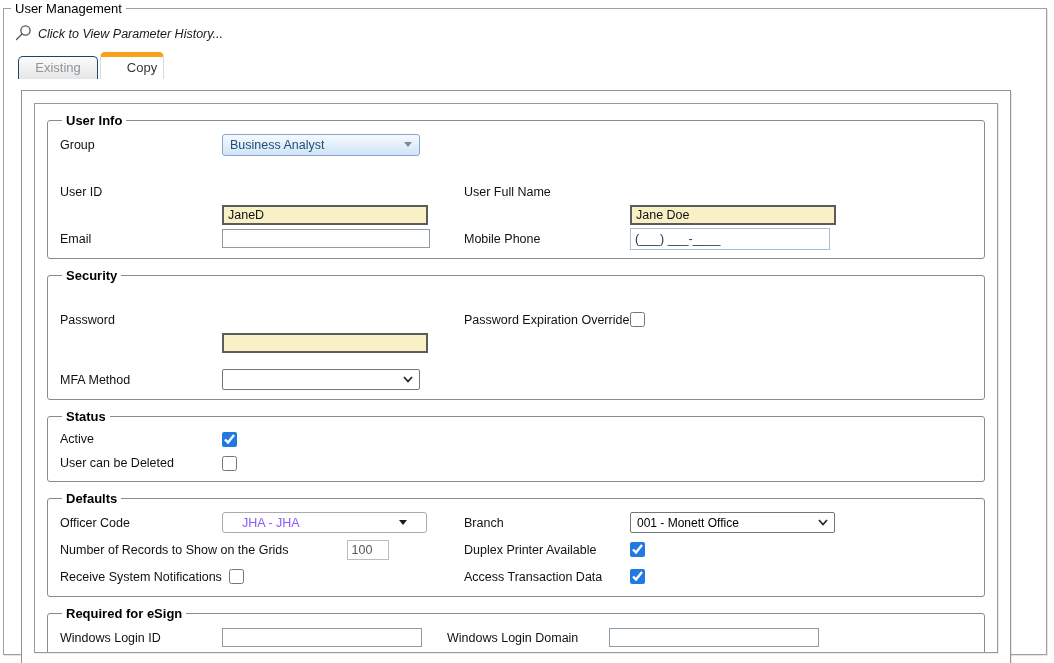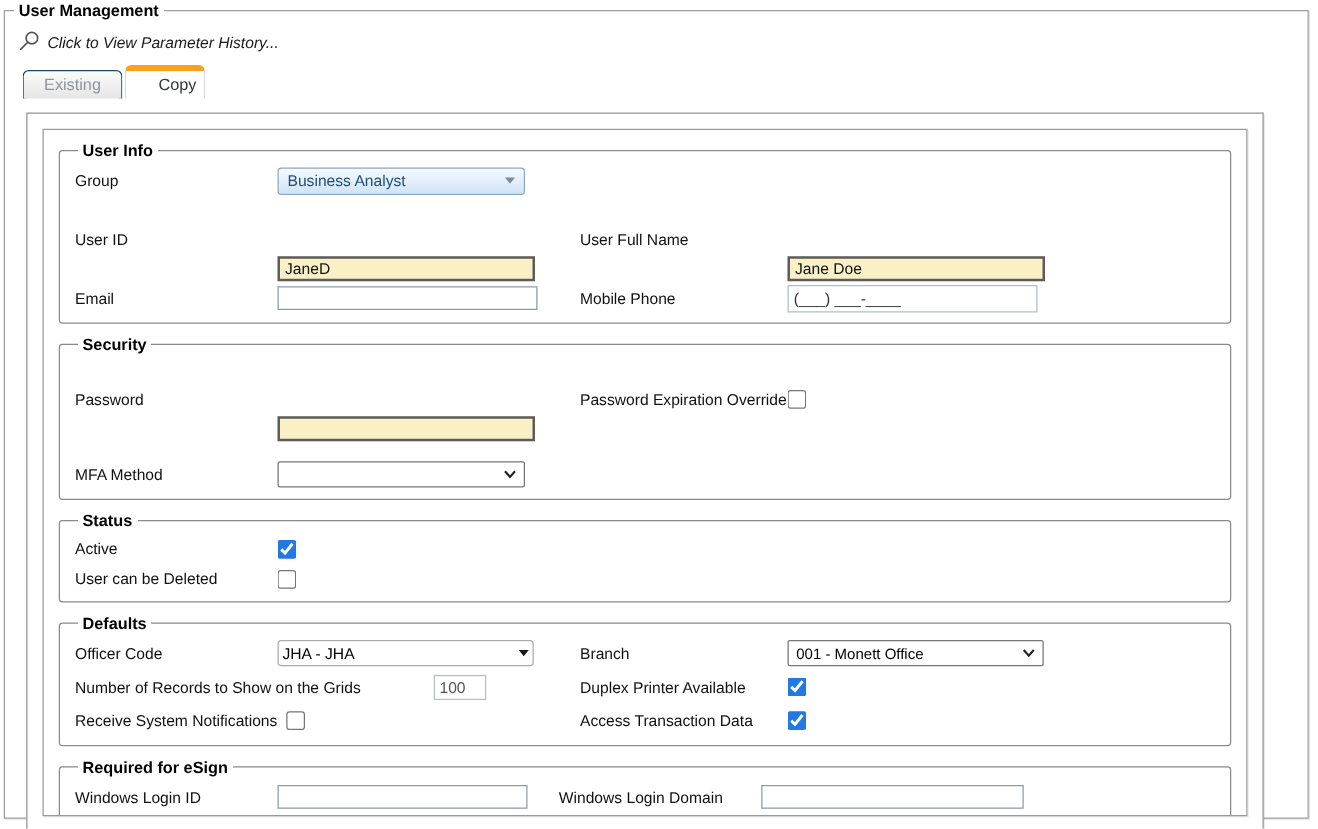--- a/index.html
+++ b/index.html
@@ -3,21 +3,21 @@
 <meta charset="utf-8">
 <style>
   * { box-sizing: border-box; margin: 0; padding: 0; }
   body { background:#fff; font-family:"Liberation Sans", sans-serif; }
   .stage { position:relative; width:1054px; height:663px; background:#fff; font-size:13px; color:#000; overflow:hidden; }
 
   
   fieldset { border:none; }
   .fs-outer { position:absolute; left:3px; top:1px; width:1044px; height:654px;
               border:1px solid #9f9f9f; box-shadow:1px 1px 0 rgba(0,0,0,.10); }
-  .fs-outer > legend { font-weight:bold; font-size:13px; margin-left:7px; padding:0 4px; }
+  .fs-outer > legend { font-weight:normal; font-size:13px; margin-left:7px; padding:0 4px; }
 
   .param-history { display:flex; align-items:center; gap:5px; margin:8px 0 0 10px;
                    font-style:italic; font-size:12.5px; color:#1a1a1a; cursor:pointer; width:fit-content; }
 
   
   .tabs { display:flex; align-items:flex-end; margin:9px 0 0 14px; height:27px; position:relative; z-index:3; }
   .tab { text-align:center; cursor:pointer; }
   .tab-existing { width:80px; height:23px; line-height:22px; border:1px solid #17476b; border-bottom:none;
                   border-radius:5px 5px 0 0; background:linear-gradient(#fcfcfc,#e5e5e5); color:#8e959b; }
   .tab-copy { width:64px; height:27px; line-height:21px; margin-left:2px; background:#fff;
@@ -47,22 +47,22 @@
   .w206 { width:206px; } .w208 { width:208px; } .w200 { width:200px; } .w210 { width:210px; }
   .inp.phone { width:200px; height:22px; border:1px solid #a7c0d4; color:#333; }
   .inp.small { width:42px; height:20px; border:1px solid #b4bfc9; color:#555; margin-left:18px; text-align:left; }
 
   
   .combo { display:flex; align-items:center; justify-content:space-between; cursor:default; font-size:12.5px; }
   .combo-blue { width:198px; height:22px; padding:0 7px; border:1px solid #8aa7c5; border-radius:3px;
                 background:linear-gradient(#f5fafe 0%, #e3effb 50%, #cfe3f6 100%); color:#1d4f76;text-align:center; }
   .tri-gray { width:0; height:0; border-left:4px solid transparent; border-right:4px solid transparent;
               border-top:5px solid #7d8b99; }
-  .combo-plain { width:205px; height:21px; padding:0 3px; border:1px solid #aaaaaa; border-radius:3px;
-                 background:#fff; color:#000000; }
+  .combo-plain { width:205px; height:21px; padding:0 19px; border:1px solid #aaaaaa; border-radius:3px;
+                 background:#fff; color:#8b5cf6; }
   .tri-black { width:0; height:0; border-left:4px solid transparent; border-right:4px solid transparent;
                border-top:5px solid #1a1a1a; }
   .select { height:21px; padding:0 6px; border:1px solid #767676; border-radius:2px; background:#fff;
             color:#000; font-size:12px; }
   .sel198 { width:198px; } .sel205 { width:205px; }
   .chev { flex:0 0 auto; }
 
   input[type="checkbox"] { width:15px; height:15px; accent-color:#2279e3; margin:0; cursor:pointer; }
 
   .spacer12 { height:13px; }

